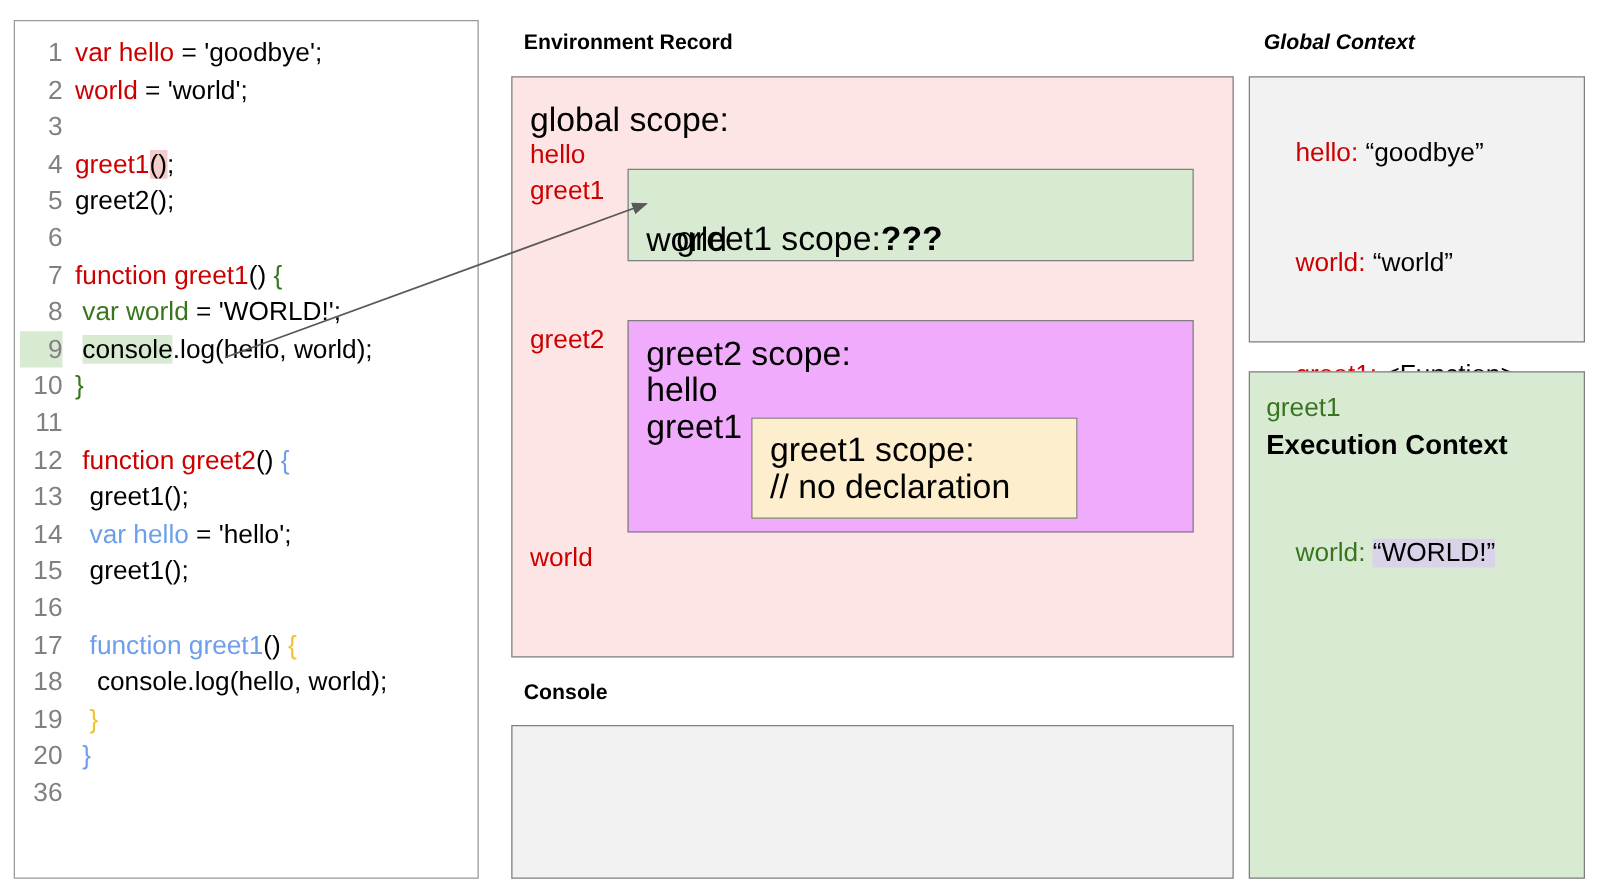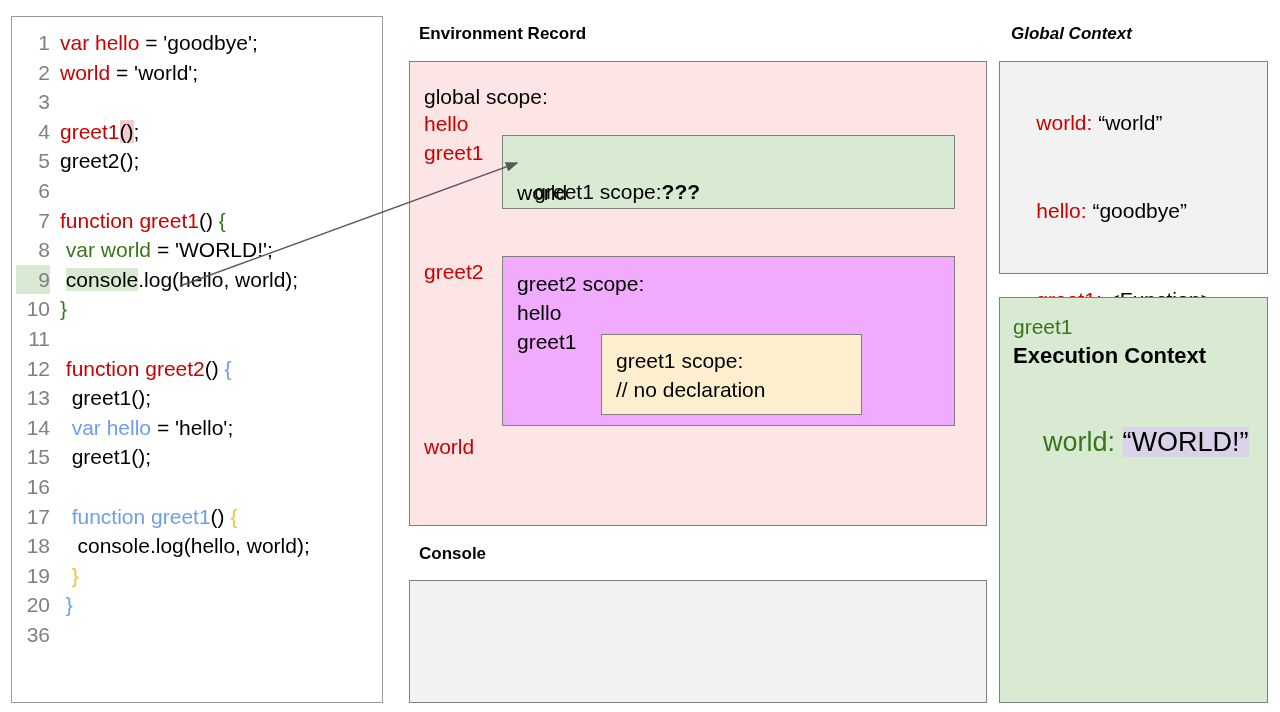--- a/index.html
+++ b/index.html
@@ -91,21 +91,21 @@
   #greet1-inner-box {
     position: absolute;
     left: 601px; top: 334px;
     width: 261px; height: 81px;
     background: #fdeecd;
     border: 1.5px solid #7f7f7f;
     box-sizing: border-box;
   }
   .scope-line {
     position: absolute;
-    font-size: 21px;
+    font-size: 27px;
     line-height: 29px;
     white-space: pre;
     color: #000000;
   }
   .qmark { font-weight: bold; color:#000; }
 
   
   #console-title { left: 419px; top: 544px; }
   #console-box {
     position: absolute;
@@ -150,21 +150,21 @@
     color: #38761d;
   }
   .exec-heading {
     font-size: 22px;
     font-weight: bold;
     line-height: 30px;
     color: #000000;
   }
   .exec-var {
     margin-top: 28px;
-    font-size: 27px;
+    font-size: 21px;
     line-height: 29px;
     color: #38761d;
     white-space: pre;
   }
   .exec-val {
     color: #000000;
     background: #d9d2e9;
   }
 
   
@@ -233,24 +233,24 @@
 </div>
 
 <div class="panel-title" id="console-title">Console</div>
 <div id="console-box">
   <div style="padding:10px 14px; font-size:19px; white-space:pre; color:#000;"></div>
 </div>
 
 <div class="panel-title" id="global-title">Global Context</div>
 <div id="global-box">
   <div class="ctx-line">
+    <span class="red-ident">hello</span><span class="red-ident">:</span><span> “goodbye”</span>
+  </div>
+  <div class="ctx-line">
     <span class="red-ident">world</span><span class="red-ident">:</span><span> “world”</span>
-  </div>
-  <div class="ctx-line">
-    <span class="red-ident">hello</span><span class="red-ident">:</span><span> “goodbye”</span>
   </div>
   <div class="ctx-line">
     <span class="red-ident">greet1</span><span class="red-ident">:</span><span> &lt;Function&gt;</span>
   </div>
 </div>
 
 <div id="exec-box">
   <div class="exec-name">greet1</div>
   <div class="exec-heading">Execution Context</div>
   <div class="exec-var">

